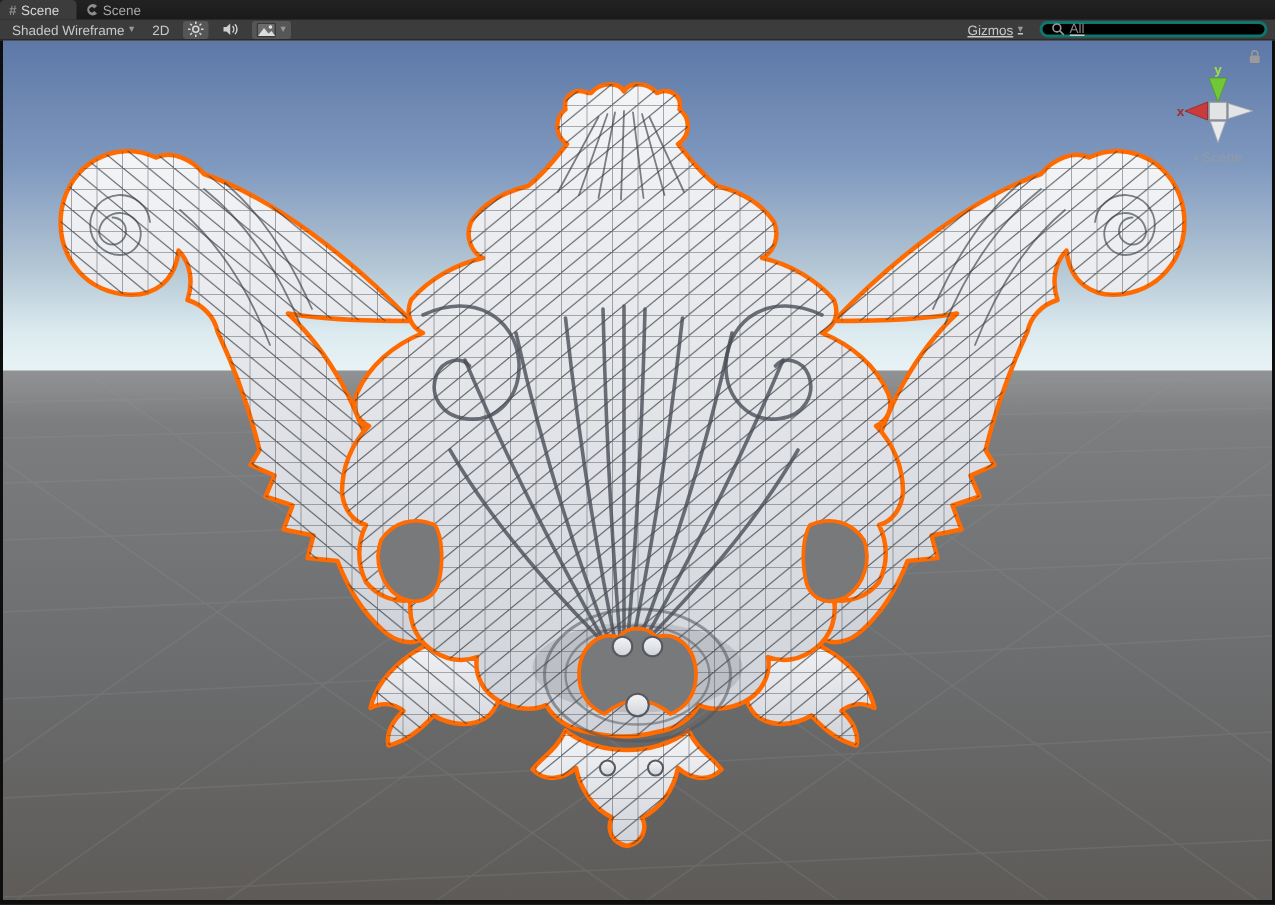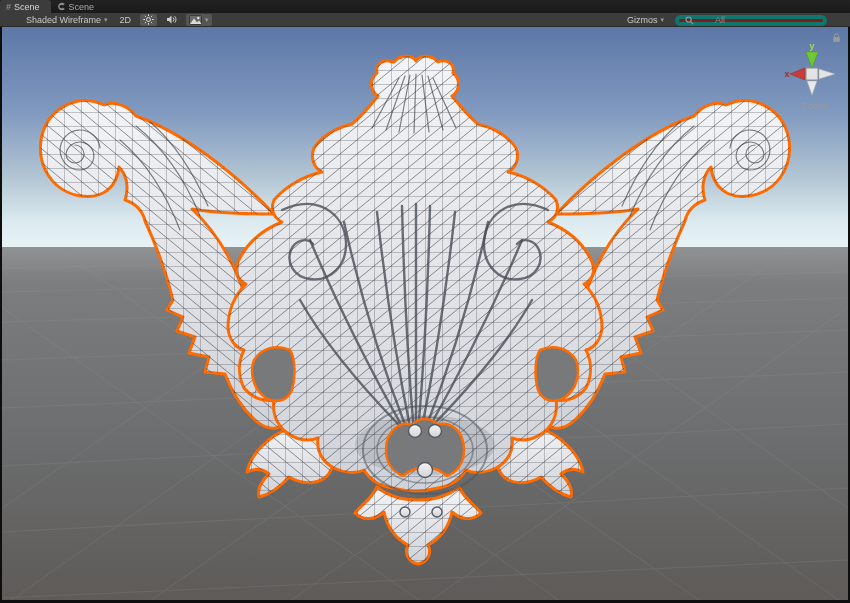--- a/index.html
+++ b/index.html
@@ -16,30 +16,30 @@
   .tab{
     height:13px;display:flex;align-items:center;gap:3px;
     padding:0 11px 0 6px;font-size:9px;color:#a8a8a8;cursor:default;
   }
   .tab.active{background:#3c3c3c;border-radius:3px 3px 0 0;color:#d6d6d6;}
   .tab-glyph{font-size:9px;color:#8f8f8f;font-weight:bold;}
   .game-ic{width:9px;height:9px;display:inline-block;}
   
   .toolbar{
     height:14px;background:#3c3c3c;border-bottom:1px solid #2a2a2a;
-    display:flex;align-items:center;padding:0 23px;gap:6px;
+    display:flex;align-items:center;padding:0 5px;gap:6px;
     font-size:9px;color:#c8c8c8;
   }
   .tb-btn{display:flex;align-items:center;gap:3px;height:12px;padding:0 3px;border-radius:2px;}
   .tb-btn.active{background:#565656;}
   .caret{font-size:7px;color:#999;line-height:1;}
-  .tb-right{margin-left:auto;display:flex;align-items:flex-end;gap:8px;}
+  .tb-right{margin-left:auto;display:flex;align-items:flex-start;gap:8px;text-decoration:underline;}
   .search{
-    display:flex;align-items:center;gap:21px;width:152px;height:11px;
-    background:#7f1d1d;border:4px solid #0f766e;border-radius:6px;padding:0 6px;
+    display:flex;align-items:center;gap:3px;width:152px;height:11px;
+    background:#000000;border:2px solid #0f766e;border-radius:6px;padding:0 6px;
   }
   .search input{
     flex:1;background:transparent;border:none;outline:none;
     font-size:9px;color:#bbb;font-family:"Liberation Sans",sans-serif;padding:0;min-width:0;
   }
   .search input::placeholder{color:#8b8b8b;}
   .icon-svg{display:block;}
   
   .viewport{
     position:absolute;left:2px;right:2px;top:27px;bottom:3px;overflow:hidden;background:#6d6f71;

